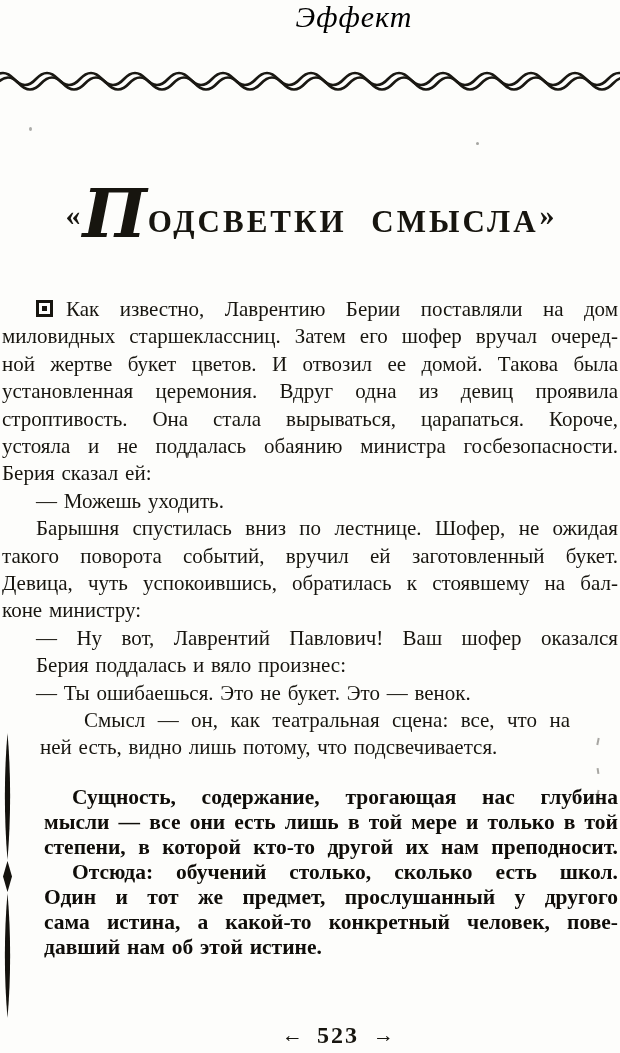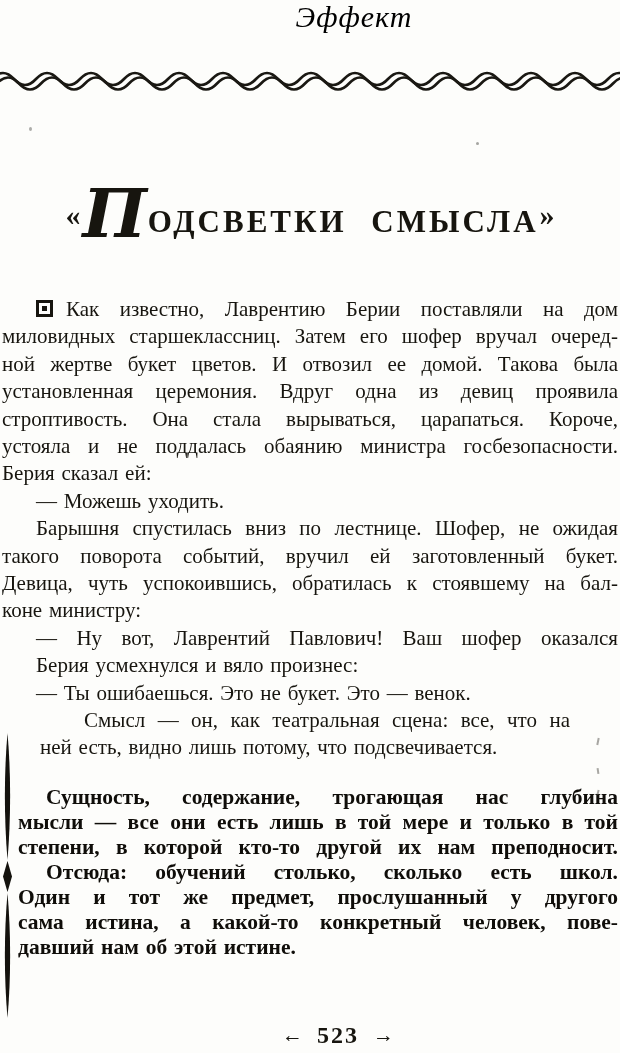--- a/index.html
+++ b/index.html
@@ -84,21 +84,21 @@
   
   .pull-quote{
     margin-left:38px;margin-right:48px;
     line-height:27px;
   }
   .pull-quote .ln.ind{text-indent:44px;}
 
   
   .emphasis{
     margin-top:24px;
-    margin-left:16px;
+    margin-left:42px;
     font-weight:bold;
     font-size:21.5px;
     line-height:25px;
     color:#0f0d09;
   }
   .emphasis .ln.ind{text-indent:28px;}
 
   
   .quote-bar{position:absolute;left:2px;top:733px;width:11px;height:285px;}
 
@@ -151,21 +151,21 @@
     <div class="ln fill">установленная церемония. Вдруг одна из девиц проявила</div>
     <div class="ln fill">строптивость. Она стала вырываться, царапаться. Короче,</div>
     <div class="ln fill">устояла и не поддалась обаянию министра госбезопасности.</div>
     <div class="ln">Берия сказал ей:</div>
     <div class="ln ind">— Можешь уходить.</div>
     <div class="ln ind fill">Барышня спустилась вниз по лестнице. Шофер, не ожидая</div>
     <div class="ln fill">такого поворота событий, вручил ей заготовленный букет.</div>
     <div class="ln fill">Девица, чуть успокоившись, обратилась к стоявшему на бал-</div>
     <div class="ln">коне министру:</div>
     <div class="ln ind fill">— Ну вот, Лаврентий Павлович! Ваш шофер оказался</div>
-    <div class="ln ind">Берия усмехнулся и вяло произнес:</div>
+    <div class="ln ind">Берия поддалась и вяло произнес:</div>
     <div class="ln ind">— Ты ошибаешься. Это не букет. Это — венок.</div>
 
     <div class="pull-quote">
       <div class="ln ind fill">Смысл — он, как театральная сцена: все, что на</div>
       <div class="ln">ней есть, видно лишь потому, что подсвечивается.</div>
     </div>
 
     <div class="emphasis">
       <div class="ln ind fill">Сущность, содержание, трогающая нас глубина</div>
       <div class="ln fill">мысли — все они есть лишь в той мере и только в той</div>

